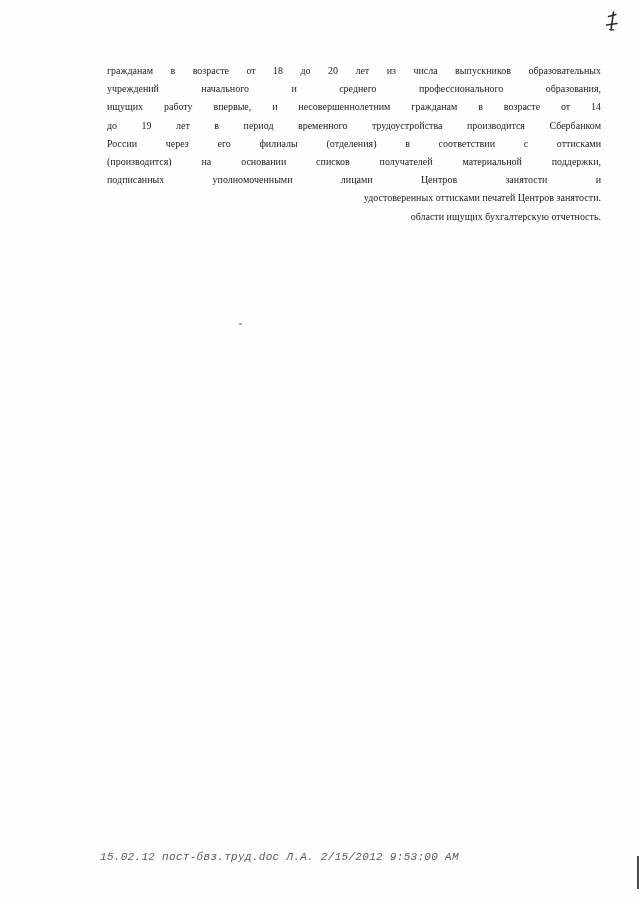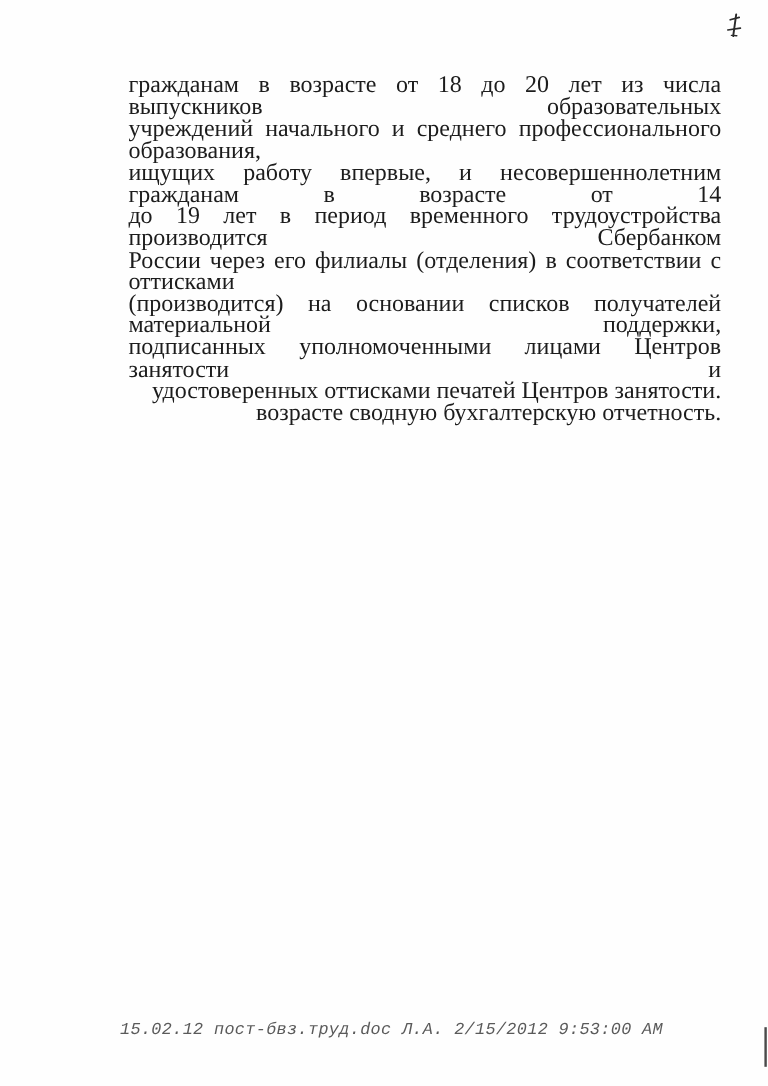--- a/index.html
+++ b/index.html
@@ -14,42 +14,42 @@
     background: #fefefe;
     overflow: hidden;
     font-family: "Liberation Serif", "DejaVu Serif", serif;
   }
   .text-block {
     position: absolute;
     left: 107px;
     top: 62px;
     width: 494px;
     color: #1c1c1c;
-    font-size: 20px;
+    font-size: 10px;
     line-height: 18.2px;
   }
   .paragraph { margin: 0; }
   .line {
     text-align: right;
     white-space: normal;
   }
   .line.just {
     text-align: justify;
     text-align-last: justify;
   }
   .line.indent {
     text-indent: 31px;
   }
   .footer-line {
     position: absolute;
     left: 100px;
     top: 851px;
     font-family: "Liberation Mono", "DejaVu Sans Mono", monospace;
     font-style: italic;
-    font-size: 14px;
+    font-size: 11px;
     letter-spacing: 0.3px;
     color: #5a5a5a;
     white-space: nowrap;
   }
   .handwritten-mark {
     position: absolute;
     left: 603px;
     top: 9px;
     width: 18px;
     height: 26px;
@@ -89,21 +89,21 @@
         <div class="line just">гражданам в возрасте от 18 до 20 лет из числа выпускников образовательных</div>
         <div class="line just">учреждений начального и среднего профессионального образования,</div>
         <div class="line just">ищущих работу впервые, и несовершеннолетним гражданам в возрасте от 14</div>
         <div class="line just">до 19 лет в период временного трудоустройства производится Сбербанком</div>
         <div class="line just">России через его филиалы (отделения) в соответствии с оттисками</div>
         <div class="line just">(производится) на основании списков получателей материальной поддержки,</div>
         <div class="line just">подписанных уполномоченными лицами Центров занятости и</div>
         <div class="line">удостоверенных оттисками печатей Центров занятости.</div>
       </div>
       <div class="paragraph">
-        <div class="line">возрасте сводную бухгалтерскую отчетность.</div>
+        <div class="line">области ищущих бухгалтерскую отчетность.</div>
       </div>
     </div>
 
   <div class="footer-line">15.02.12  пост-бвз.труд.doc Л.А. 2/15/2012 9:53:00 AM</div>
 
   <div class="edge-artifact"></div>
   <div class="speck"></div>
 
 </div>
 

